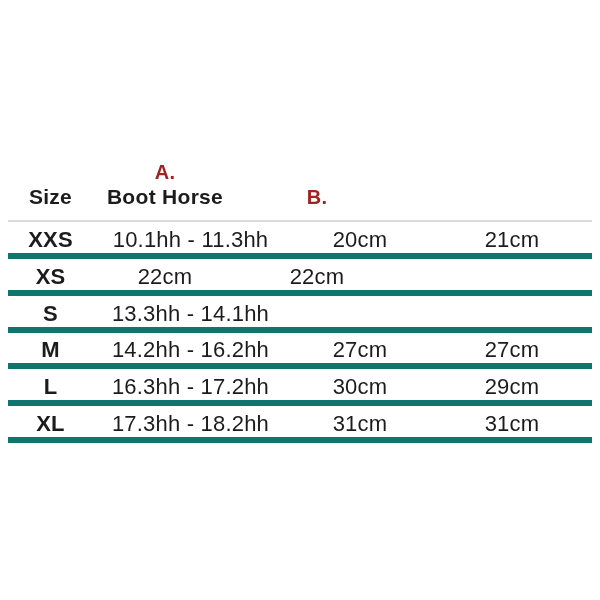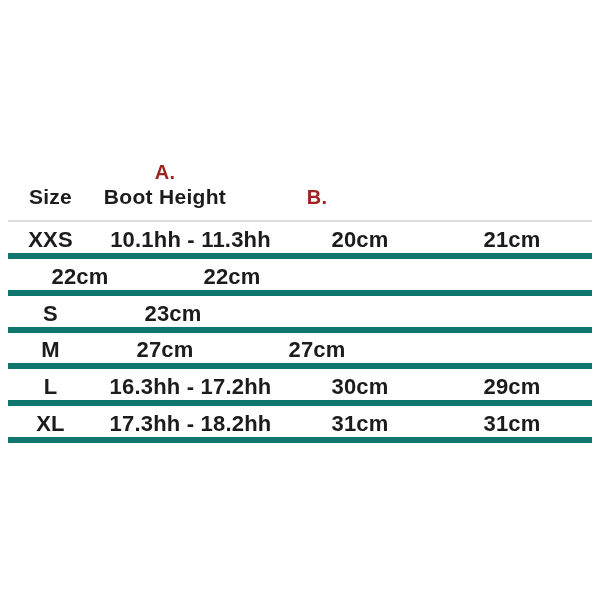--- a/index.html
+++ b/index.html
@@ -58,61 +58,63 @@
     font-size: 22px;
   }
   .cell {
     text-align: center;
     letter-spacing: 0.2px;
   }
   .cell-size {
     font-weight: 700;
   }
   .cell-value {
-    font-weight: 700;
+    font-weight: 400;
   }
 </style>
 </head>
 <body>
 
 <div class="page">
   <div class="size-chart">
 
     <div class="header-row">
       <div class="header-cell col1">
         <span>Size</span>
       </div>
       <div class="header-cell col3">
         <span class="col-prefix">A.</span>
-        <span>Boot Height</span>
+        <span>Boot Horse</span>
       </div>
       <div class="header-cell col4">
         <span class="col-prefix">B.</span>
       </div>
     </div>
 
     <div class="data-row">
       <div class="cell cell-size col1">XXS</div>
       <div class="cell cell-value col2">10.1hh - 11.3hh</div>
       <div class="cell cell-value col3">20cm</div>
       <div class="cell cell-value col4">21cm</div>
     </div>
 
     <div class="data-row">
+      <div class="cell cell-size col1">XS</div>
       <div class="cell cell-value col3">22cm</div>
       <div class="cell cell-value col4">22cm</div>
     </div>
 
     <div class="data-row">
       <div class="cell cell-size col1">S</div>
-      <div class="cell cell-value col4">23cm</div>
+      <div class="cell cell-value col2">13.3hh - 14.1hh</div>
     </div>
 
     <div class="data-row">
       <div class="cell cell-size col1">M</div>
+      <div class="cell cell-value col2">14.2hh - 16.2hh</div>
       <div class="cell cell-value col3">27cm</div>
       <div class="cell cell-value col4">27cm</div>
     </div>
 
     <div class="data-row">
       <div class="cell cell-size col1">L</div>
       <div class="cell cell-value col2">16.3hh - 17.2hh</div>
       <div class="cell cell-value col3">30cm</div>
       <div class="cell cell-value col4">29cm</div>
     </div>

